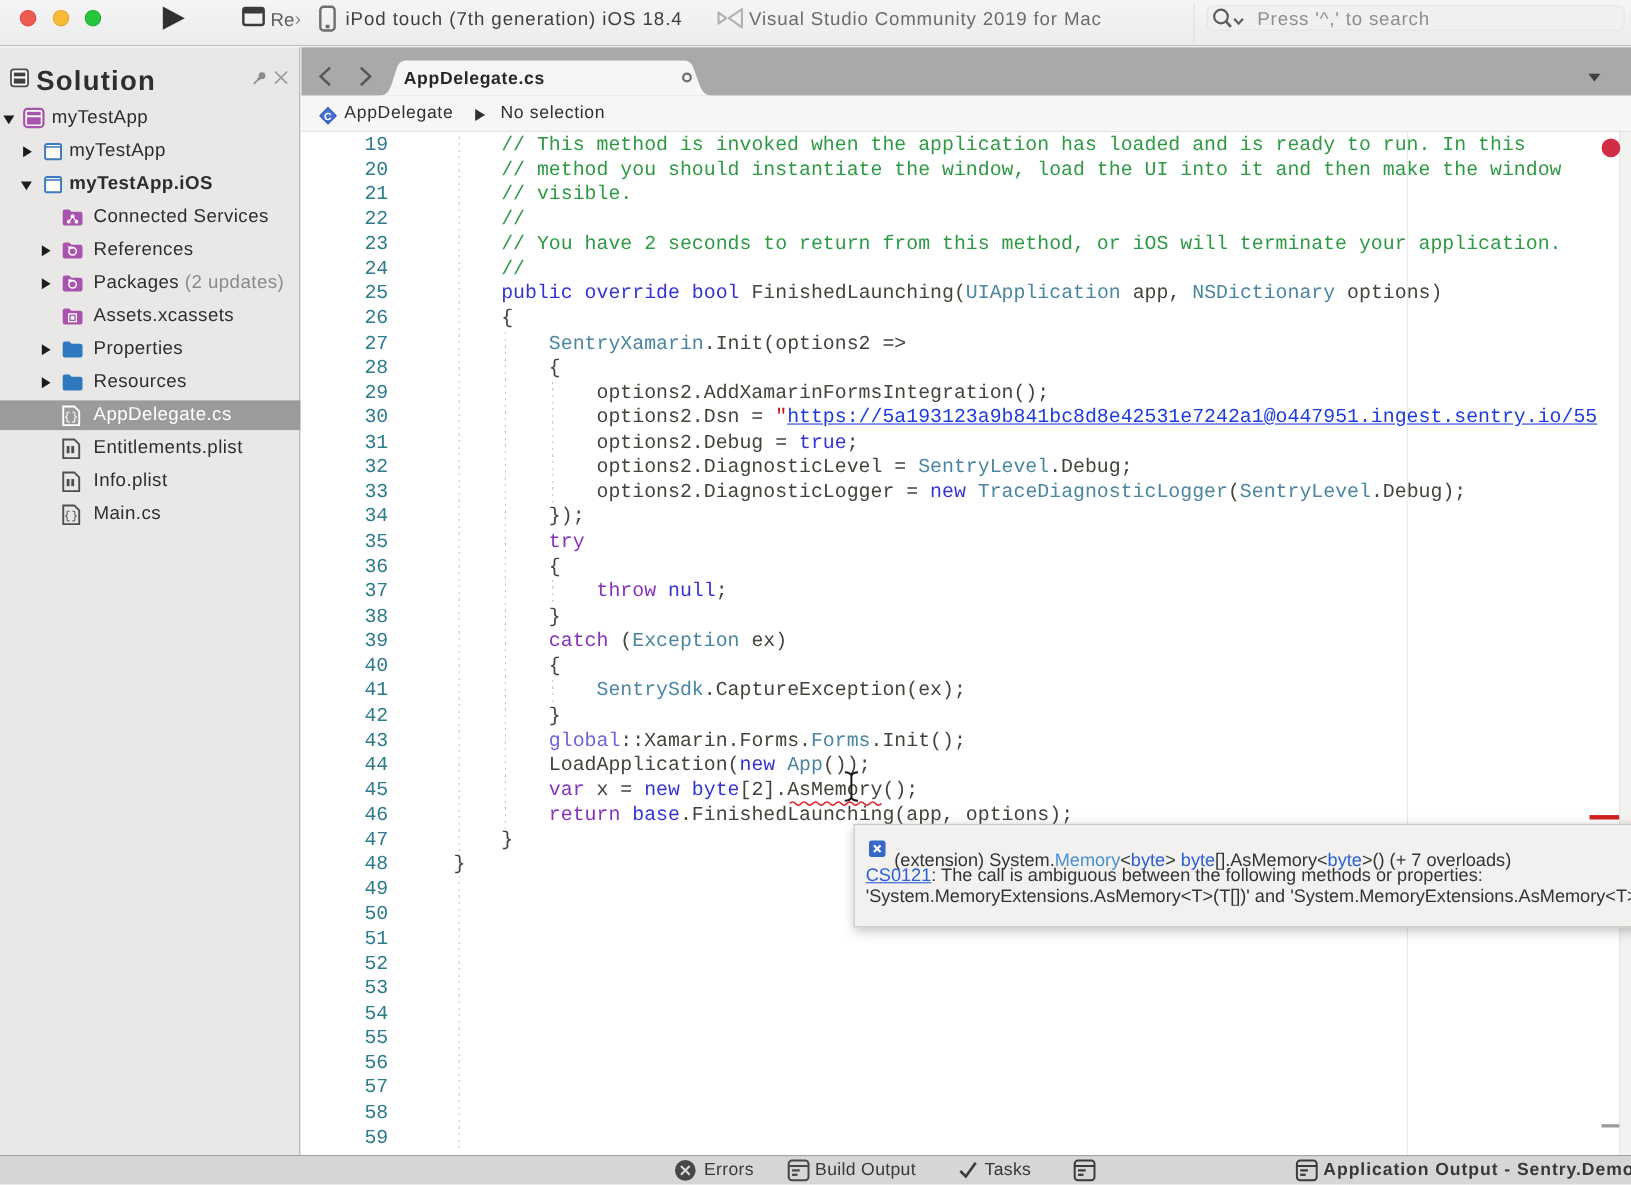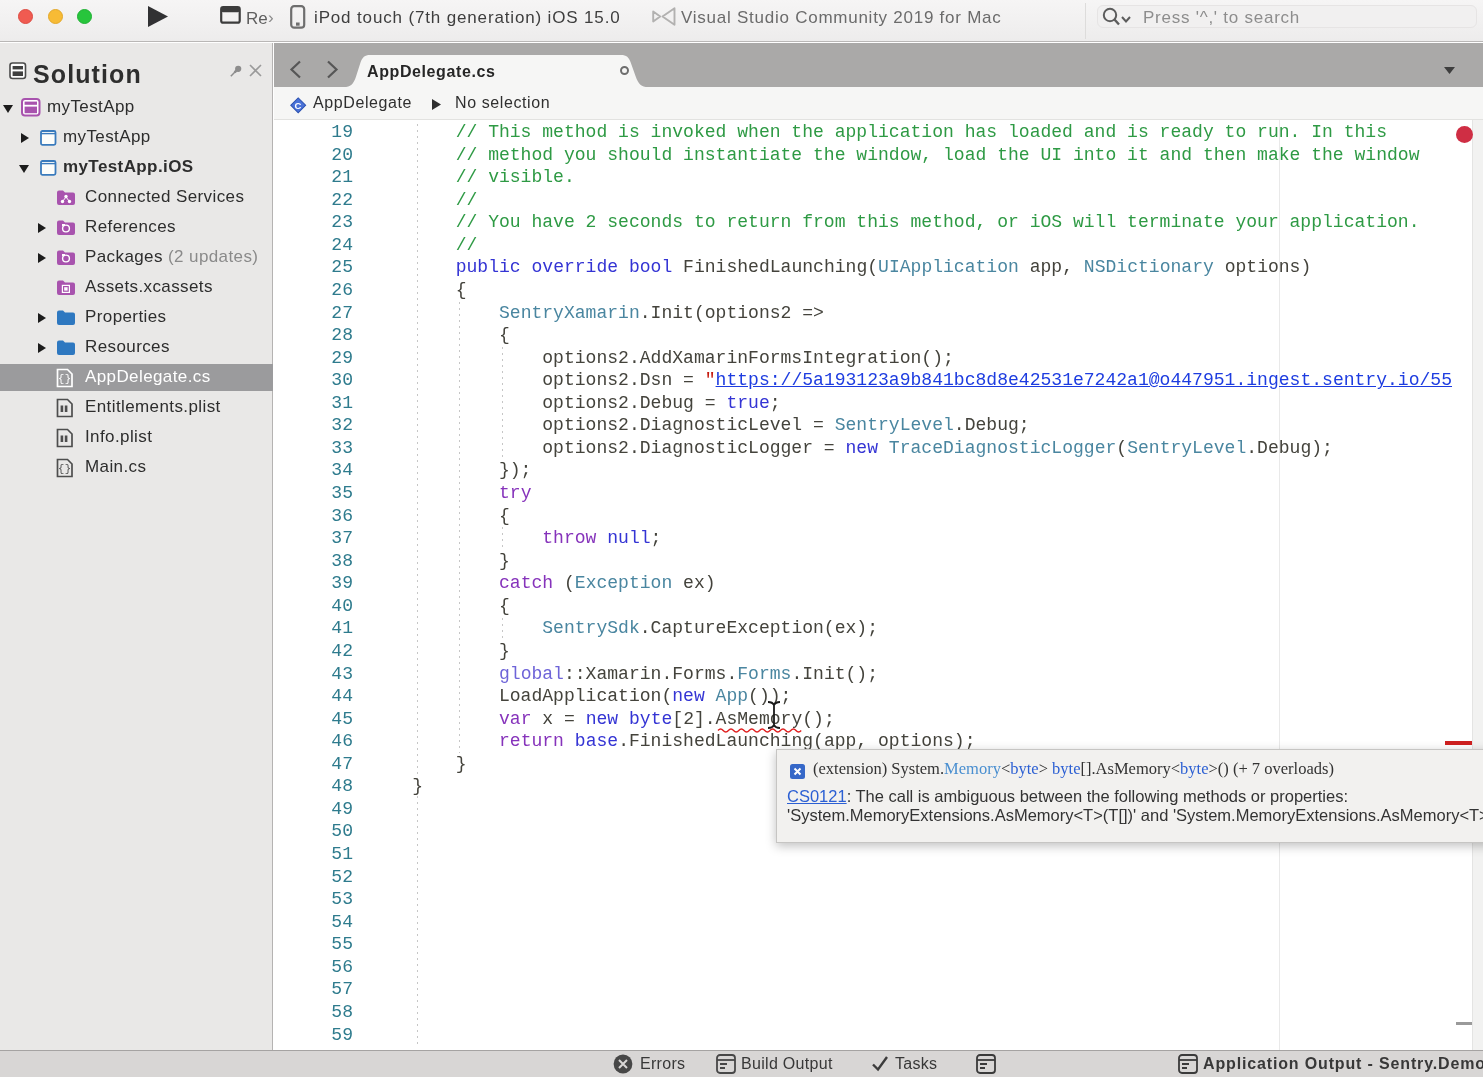--- a/index.html
+++ b/index.html
@@ -62,21 +62,21 @@
   <svg style="left:220px;top:6px" width="21" height="18">
       <rect x="1.2" y="1.2" width="18.5" height="15.5" rx="2" fill="none" stroke="#3c3c3c" stroke-width="2.2"></rect>
       <rect x="1.2" y="1.2" width="18.5" height="5" rx="2" fill="#3c3c3c"></rect>
     </svg>
   <div class="txt" style="left:246px;top:9px;color:#5f5f5f;">Re</div>
   <div class="txt" style="left:268px;top:8px;color:#8a8a8a;">›</div>
   <svg style="left:290px;top:5px" width="16" height="24">
       <rect x="1.2" y="1.2" width="13" height="21.5" rx="3" fill="none" stroke="#6e6e6e" stroke-width="2.2"></rect>
       <rect x="6" y="17.5" width="3.6" height="3.2" fill="#6e6e6e"></rect>
     </svg>
-  <div class="txt" style="left:314px;top:8px;color:#3e3e3e;width:307px;overflow:hidden;letter-spacing:0.85px;">iPod touch (7th generation) iOS 15.0</div>
+  <div class="txt" style="left:314px;top:8px;color:#3e3e3e;width:307px;overflow:hidden;letter-spacing:0.85px;">iPod touch (7th generation) iOS 18.4</div>
   <svg style="left:652px;top:7px" width="24" height="19">
     <path d="M1.2 4.5 L8.2 9.5 L1.2 14.5 Z M22.5 1.2 L10.5 9.5 L22.5 17.8 Z" fill="none" stroke="#b2b1b0" stroke-width="1.9" stroke-linejoin="round"></path>
   </svg>
   <div class="txt" style="left:681px;top:8px;color:#6b6b6b;letter-spacing:0.75px;">Visual Studio Community 2019 for Mac</div>
   <div class="abs" style="left:1085px;top:3px;width:1px;height:36px;background:#dddcdb;"></div>
   <div class="abs" style="left:1097px;top:5px;width:380px;height:23px;background:#f1f0f0;border:1px solid #e6e4e4;border-radius:6px;"></div>
   <svg style="left:1102px;top:7px" width="30" height="20">
     <circle cx="8" cy="8" r="6.2" fill="none" stroke="#5c5c5c" stroke-width="2"></circle>
     <line x1="12.5" y1="12.5" x2="17" y2="17.5" stroke="#5c5c5c" stroke-width="2.4"></line>
     <path d="M20 10 l4 4.5 l4 -4.5" fill="none" stroke="#5c5c5c" stroke-width="2"></path>
@@ -336,21 +336,21 @@
   <div class="abs" style="left:1182px;top:6px;width:17px;height:17px;border-radius:50%;background:#cf2e44;"></div>
   <div class="abs" style="left:1171px;top:621px;width:27px;height:4px;background:#cc1f1f;z-index:40;"></div>
   <div class="abs" style="left:1182px;top:902px;width:16px;height:3px;background:#9a9a9a;"></div>
 </div>
 
 <div class="abs" id="tip">
   <svg style="left:13px;top:14px" width="15" height="15">
       <rect x="0" y="0" width="15" height="15" rx="2.5" fill="#3668c8"></rect>
       <path d="M4.5 4.5 L10.5 10.5 M10.5 4.5 L4.5 10.5" stroke="#fff" stroke-width="2"></path>
     </svg>
-  <div class="abs" style="left:36px;top:9px;white-space:nowrap;font-family:Liberation Serif, serif;">(extension) System.<span class="m">Memory</span>&lt;<span class="b">byte</span>&gt; <span class="b">byte</span>[].AsMemory&lt;<span class="b">byte</span>&gt;() (+ 7 overloads)</div>
+  <div class="abs" style="left:36px;top:23px;white-space:nowrap;">(extension) System.<span class="m">Memory</span>&lt;<span class="b">byte</span>&gt; <span class="b">byte</span>[].AsMemory&lt;<span class="b">byte</span>&gt;() (+ 7 overloads)</div>
   <div class="abs" style="left:10px;top:37px;white-space:nowrap;line-height:18.6px;"><span class="b" style="text-decoration:underline;">CS0121</span>: The call is ambiguous between the following methods or properties:<br>'System.MemoryExtensions.AsMemory&lt;T&gt;(T[])' and 'System.MemoryExtensions.AsMemory&lt;T&gt;(T[], int, int)'</div>
 </div>
 
 <div class="abs" id="bottom">
   <svg style="left:613px;top:3px" width="20" height="20">
       <circle cx="10" cy="10" r="9.4" fill="#474747"></circle>
       <path d="M6 6 L14 14 M14 6 L6 14" stroke="#d8d6d5" stroke-width="2"></path>
     </svg>
   <div class="it" style="left:640px;">Errors</div>
   <svg style="left:716px;top:3px" width="20" height="20">

